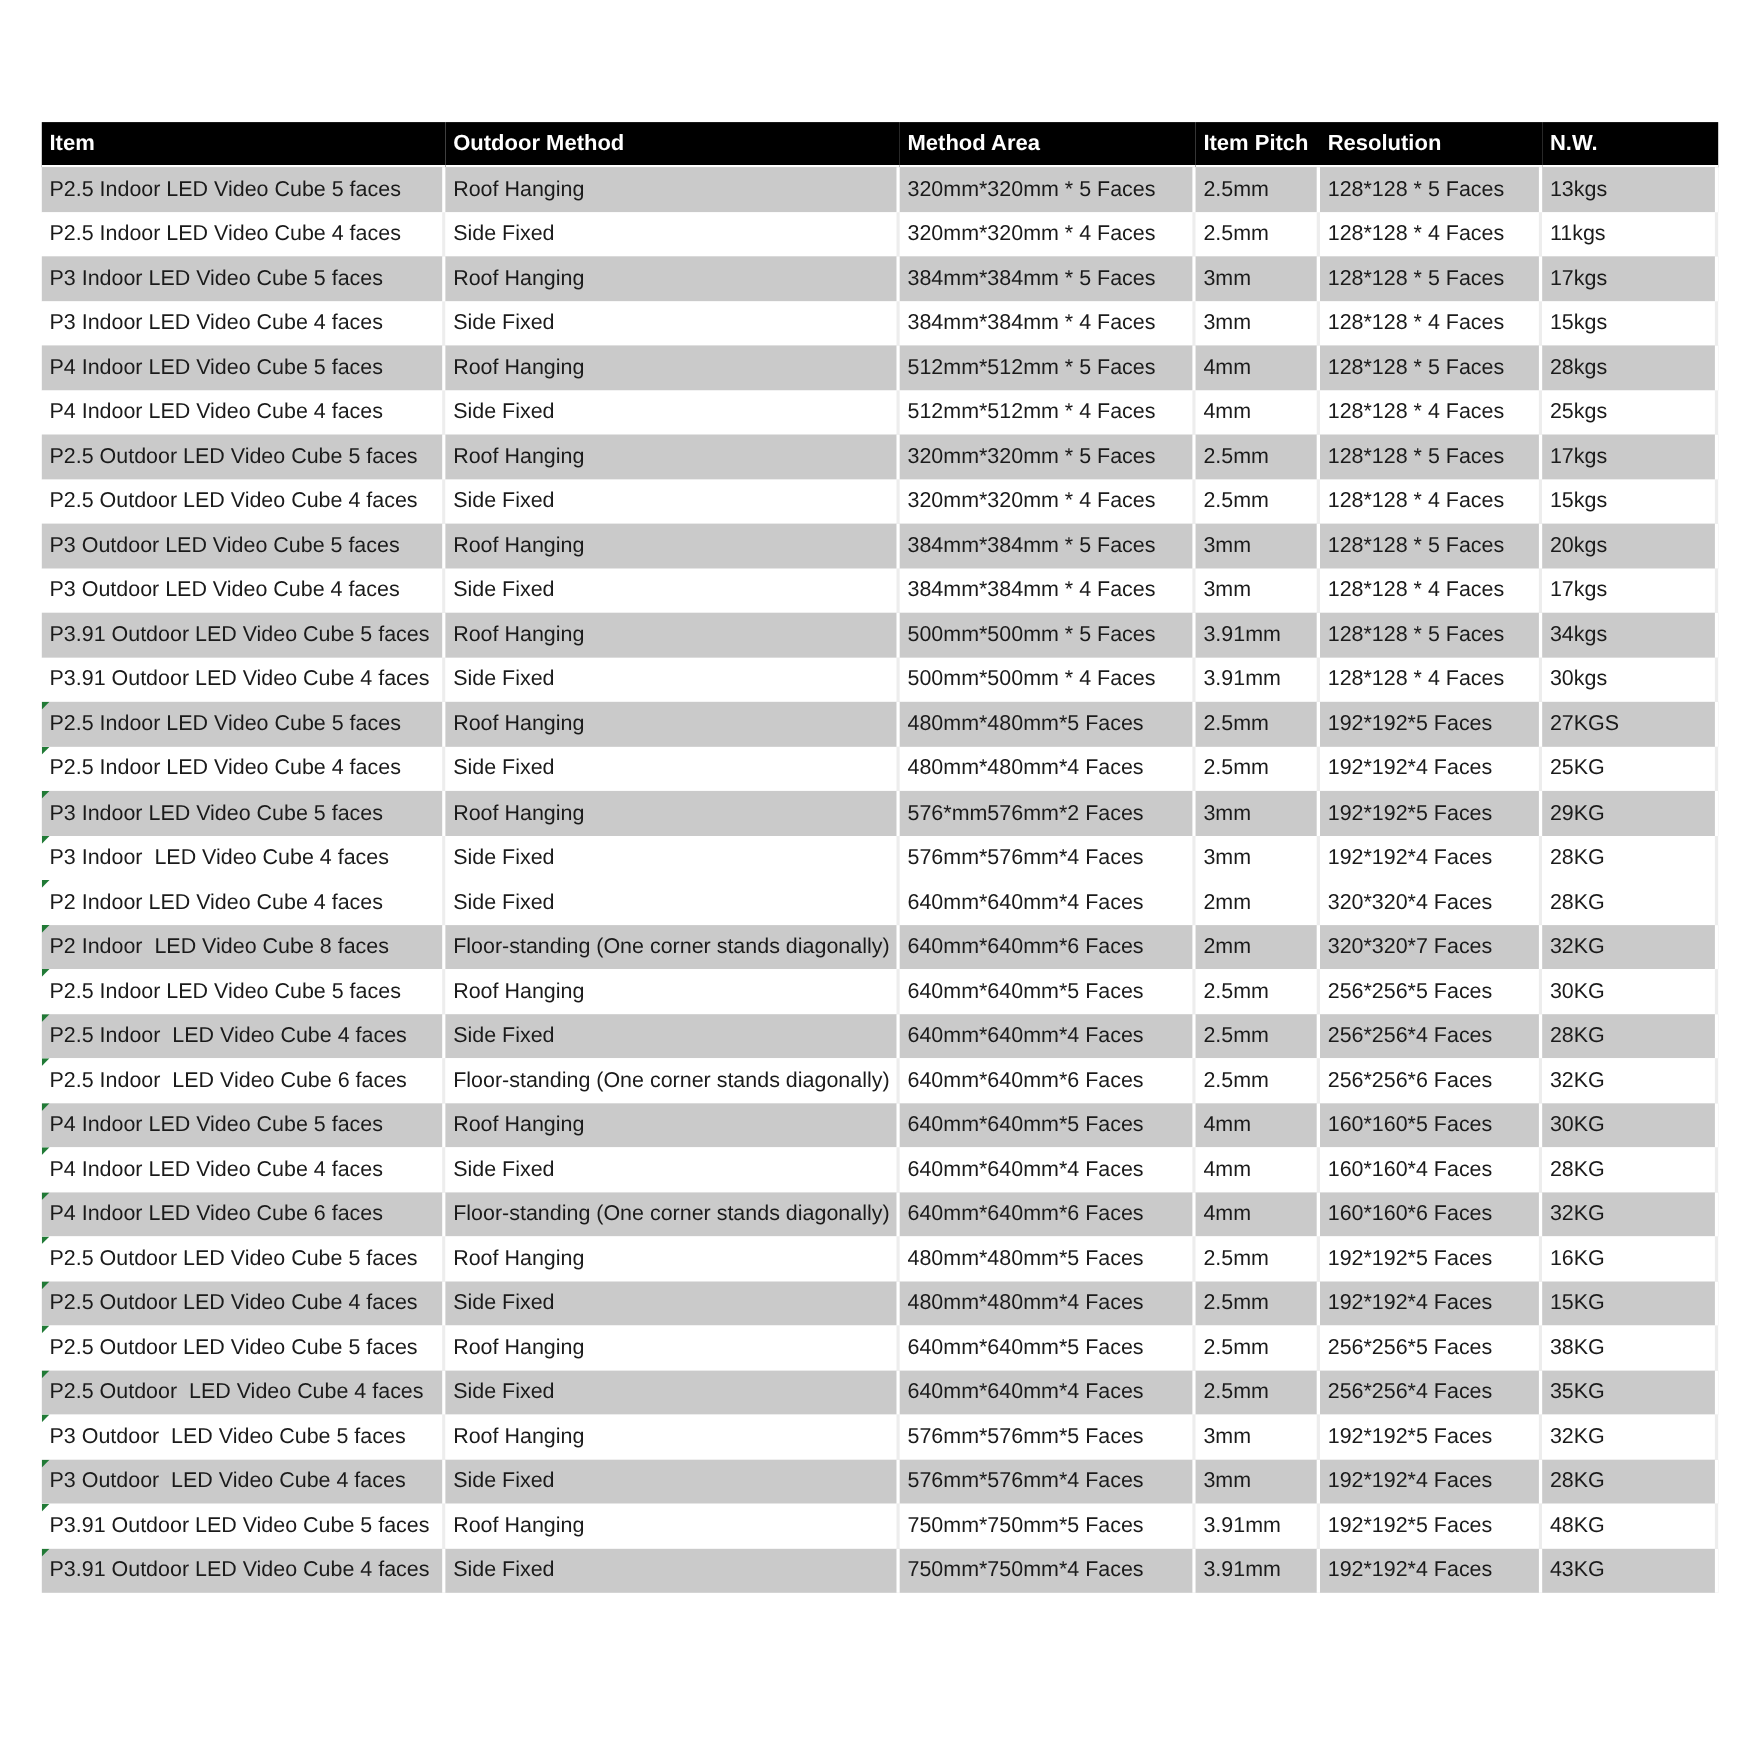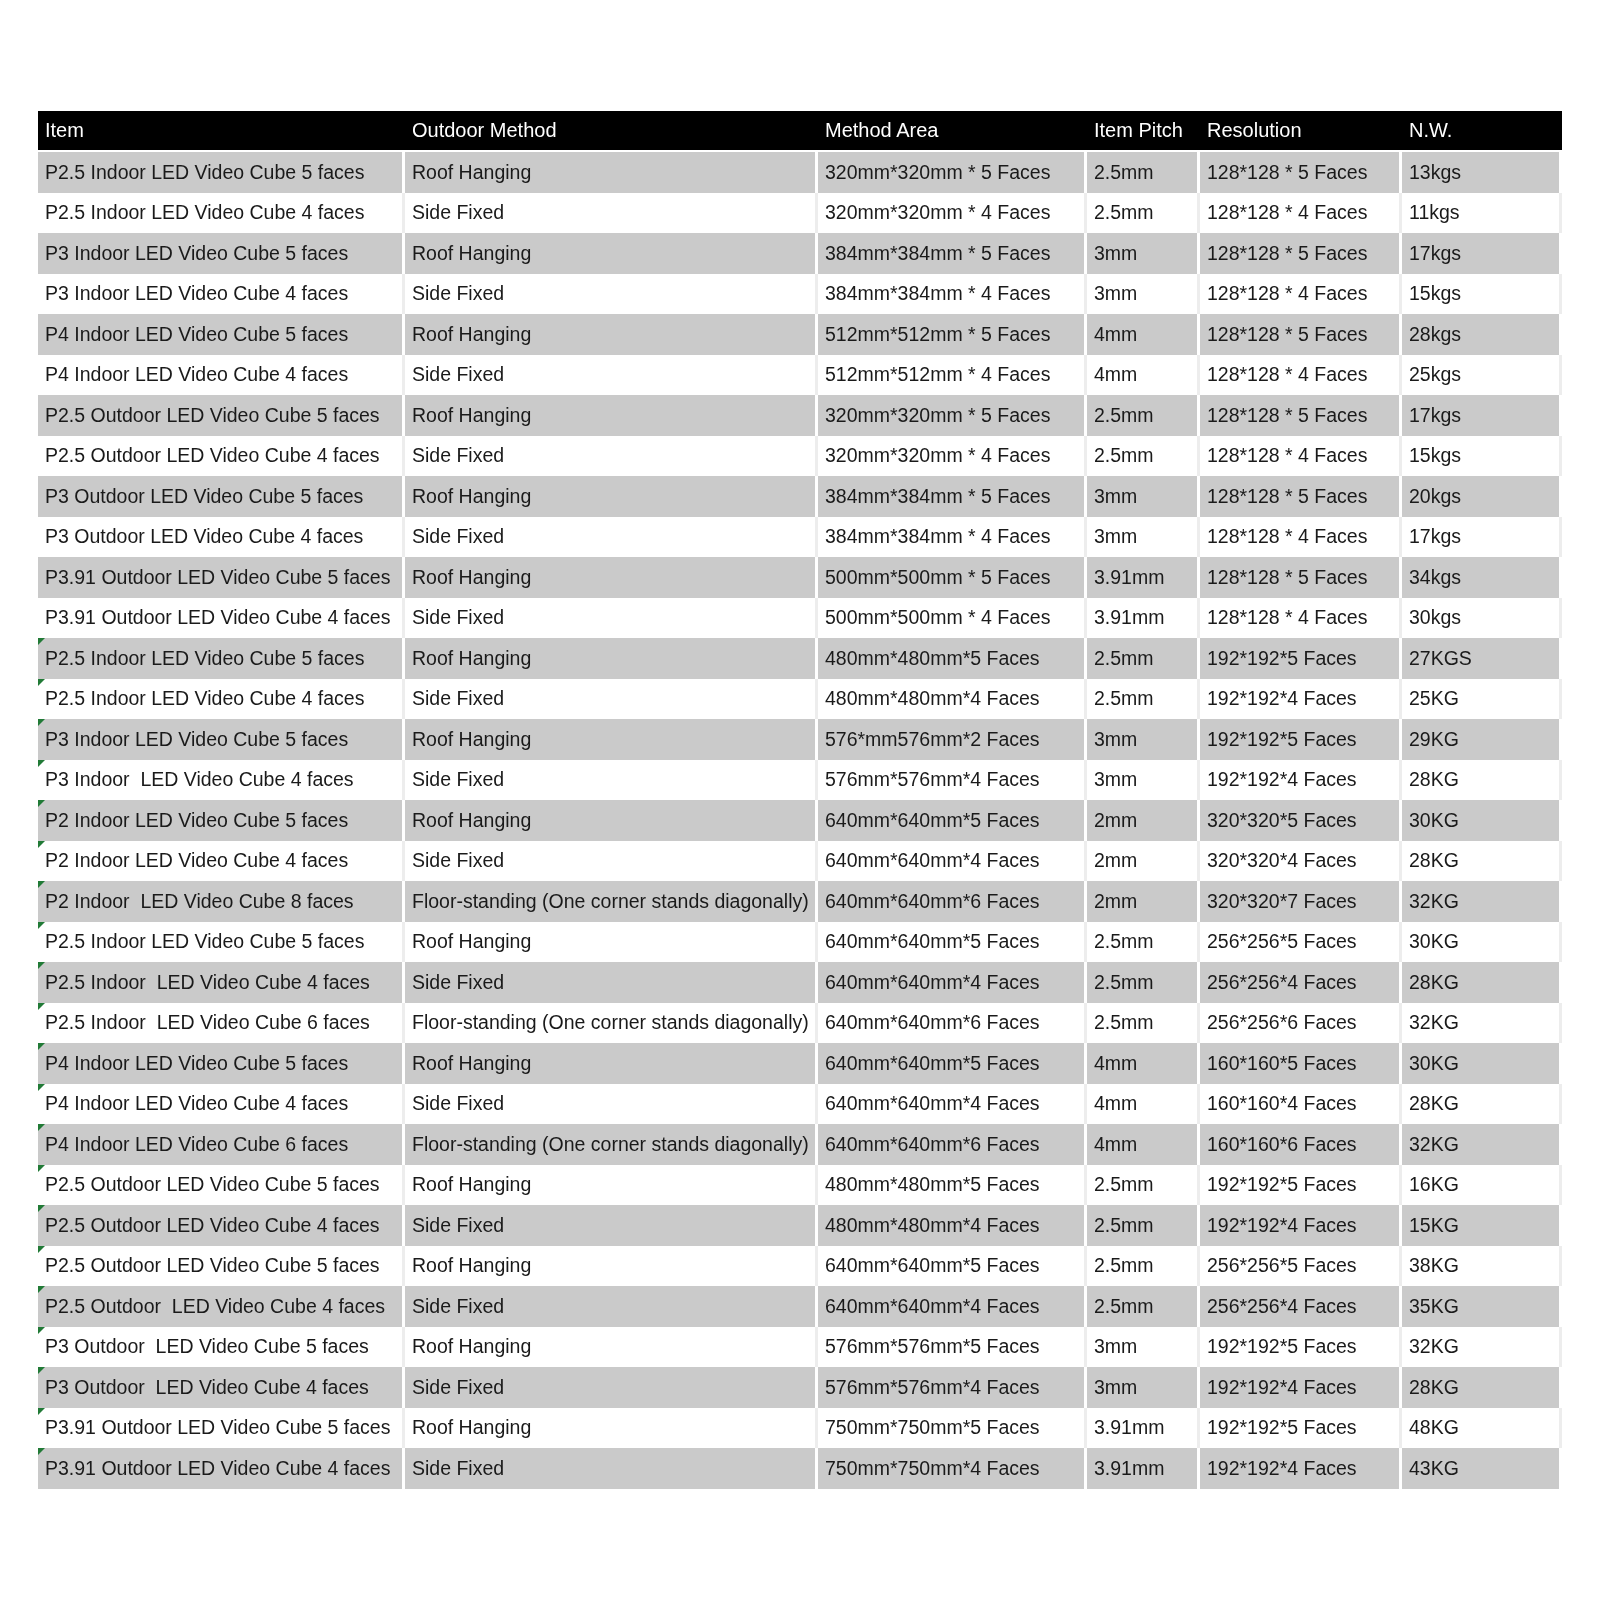--- a/index.html
+++ b/index.html
@@ -32,21 +32,21 @@
   .col-item       { width: 367px; }
   .col-mounting   { width: 413px; }
   .col-display    { width: 269px; }
   .col-pitch      { width: 113px; }
   .col-resolution { width: 202px; }
   .col-nw         { width: 160px; }
   th {
     background: var(--header-bg);
     color: var(--header-text);
     font-size: 20px;
-    font-weight: normal;
+    font-weight: bold;
     text-align: left;
     height: 41px;
     padding: 0 0 0 7px;
     border-bottom: 2px solid #ffffff;
     white-space: pre;
     overflow: hidden;
   }
   td {
     font-size: 19.5px;
     color: var(--text);
@@ -222,28 +222,20 @@
     <td><span class="cell-text">29KG</span></td>
   </tr>
         <tr>
     <td class="has-marker"><span class="tri"></span><span class="cell-text">P3 Indoor  LED Video Cube 4 faces</span></td>
     <td><span class="cell-text">Side Fixed</span></td>
     <td><span class="cell-text">576mm*576mm*4 Faces</span></td>
     <td><span class="cell-text">3mm</span></td>
     <td><span class="cell-text">192*192*4 Faces</span></td>
     <td><span class="cell-text">28KG</span></td>
   </tr>
-        <tr class="alt">
-    <td class="has-marker"><span class="tri"></span><span class="cell-text">P2 Indoor LED Video Cube 5 faces</span></td>
-    <td><span class="cell-text">Roof Hanging</span></td>
-    <td><span class="cell-text">640mm*640mm*5 Faces</span></td>
-    <td><span class="cell-text">2mm</span></td>
-    <td><span class="cell-text">320*320*5 Faces</span></td>
-    <td><span class="cell-text">30KG</span></td>
-  </tr>
         <tr>
     <td class="has-marker"><span class="tri"></span><span class="cell-text">P2 Indoor LED Video Cube 4 faces</span></td>
     <td><span class="cell-text">Side Fixed</span></td>
     <td><span class="cell-text">640mm*640mm*4 Faces</span></td>
     <td><span class="cell-text">2mm</span></td>
     <td><span class="cell-text">320*320*4 Faces</span></td>
     <td><span class="cell-text">28KG</span></td>
   </tr>
         <tr class="alt">
     <td class="has-marker"><span class="tri"></span><span class="cell-text">P2 Indoor  LED Video Cube 8 faces</span></td>

